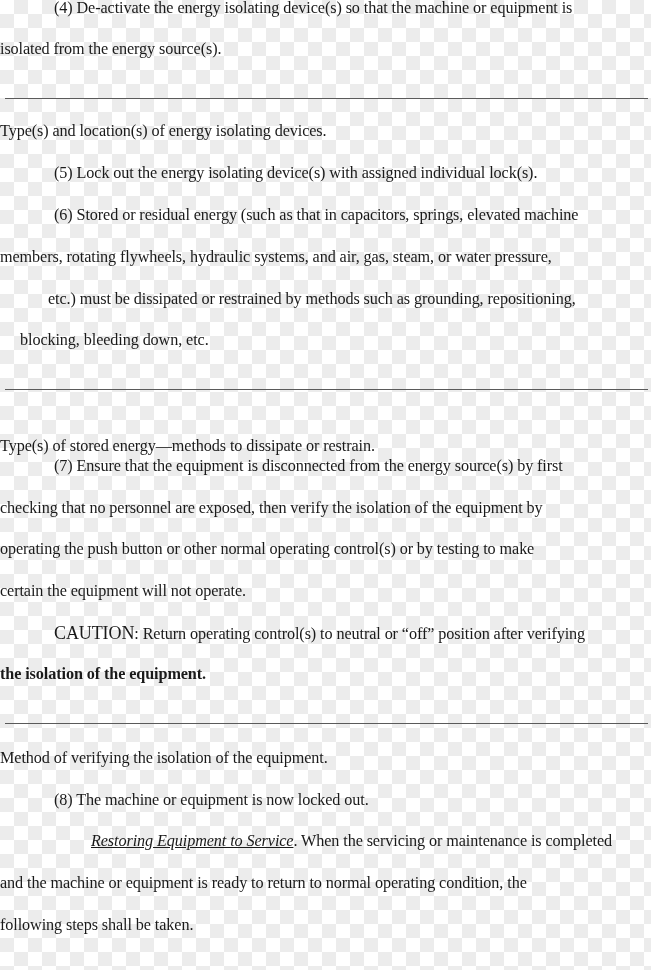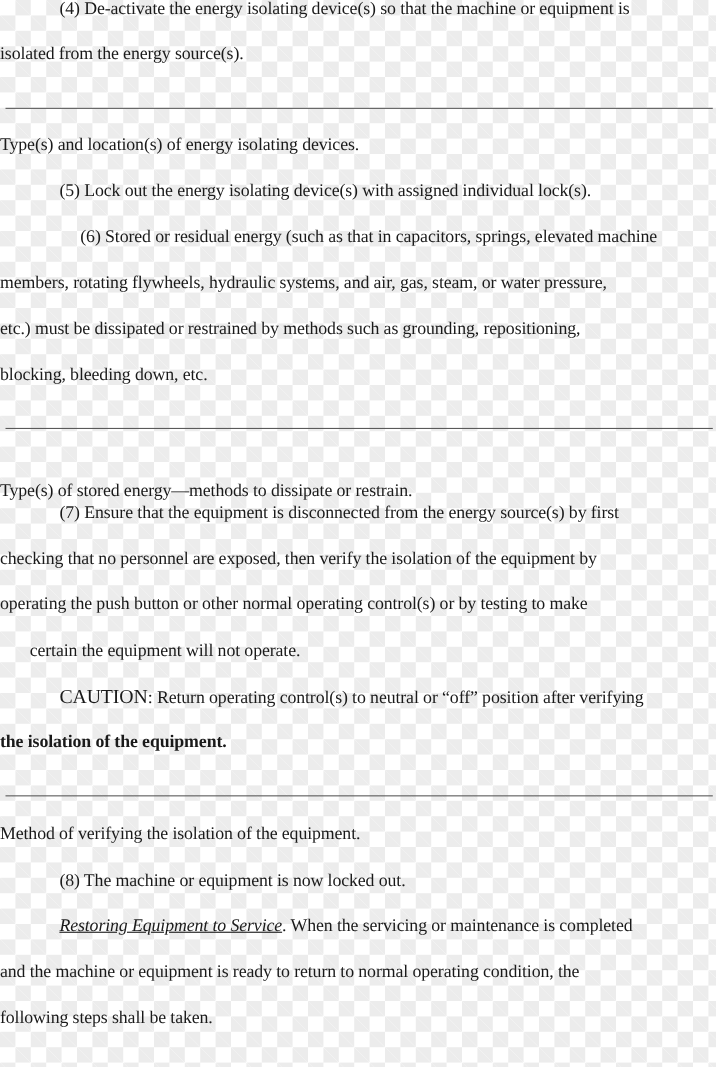--- a/index.html
+++ b/index.html
@@ -48,42 +48,42 @@
 <div>
 
   <div class="line indent" style="top:-2px;">(4) De-activate the energy isolating device(s) so that the machine or equipment is</div>
   <div class="line" style="top:39px;">isolated from the energy source(s).</div>
 
   <div class="rule" style="top:98px;"></div>
   <div class="line" style="top:121px;">Type(s) and location(s) of energy isolating devices.</div>
 
   <div class="line indent" style="top:163px;">(5) Lock out the energy isolating device(s) with assigned individual lock(s).</div>
 
-  <div class="line indent" style="top:205px;margin-left:19px;">(6) Stored or residual energy (such as that in capacitors, springs, elevated machine</div>
+  <div class="line indent" style="top:205px;">(6) Stored or residual energy (such as that in capacitors, springs, elevated machine</div>
   <div class="line" style="top:247px;">members, rotating flywheels, hydraulic systems, and air, gas, steam, or water pressure,</div>
-  <div class="line" style="top:289px;">etc.) must be dissipated or restrained by methods such as grounding, repositioning,</div>
-  <div class="line" style="top:330px;">blocking, bleeding down, etc.</div>
+  <div class="line" style="top:289px;padding-left:48px;">etc.) must be dissipated or restrained by methods such as grounding, repositioning,</div>
+  <div class="line" style="top:330px;margin-left:20px;">blocking, bleeding down, etc.</div>
 
   <div class="rule" style="top:389px;"></div>
   <div class="line" style="top:436px;">Type(s) of stored energy—methods to dissipate or restrain.</div>
 
   <div class="line indent" style="top:456px;">(7) Ensure that the equipment is disconnected from the energy source(s) by first</div>
   <div class="line" style="top:498px;text-align:right;">checking that no personnel are exposed, then verify the isolation of the equipment by</div>
   <div class="line" style="top:539px;">operating the push button or other normal operating control(s) or by testing to make</div>
-  <div class="line" style="top:581px;margin-left:27px;">certain the equipment will not operate.</div>
+  <div class="line" style="top:581px;">certain the equipment will not operate.</div>
 
   <div class="line indent" style="top:623px;">
     <span class="smallcaps">CAUTION</span><span>: Return operating control(s) to neutral or “off” position after verifying</span>
   </div>
   <div class="line" style="top:664px;font-weight:bold;">the isolation of the equipment.</div>
 
   <div class="rule" style="top:723px;"></div>
   <div class="line" style="top:748px;">Method of verifying the isolation of the equipment.</div>
 
   <div class="line indent" style="top:790px;">(8) The machine or equipment is now locked out.</div>
 
-  <div class="line indent" style="top:831px;">
+  <div class="line indent" style="top:831px;margin-left:37px;">
     <span class="heading-ul">Restoring Equipment to Service</span><span>. When the servicing or maintenance is completed</span>
   </div>
   <div class="line" style="top:873px;">and the machine or equipment is ready to return to normal operating condition, the</div>
   <div class="line" style="top:915px;">following steps shall be taken.</div>
 
 </div>
 
 </body></html>

